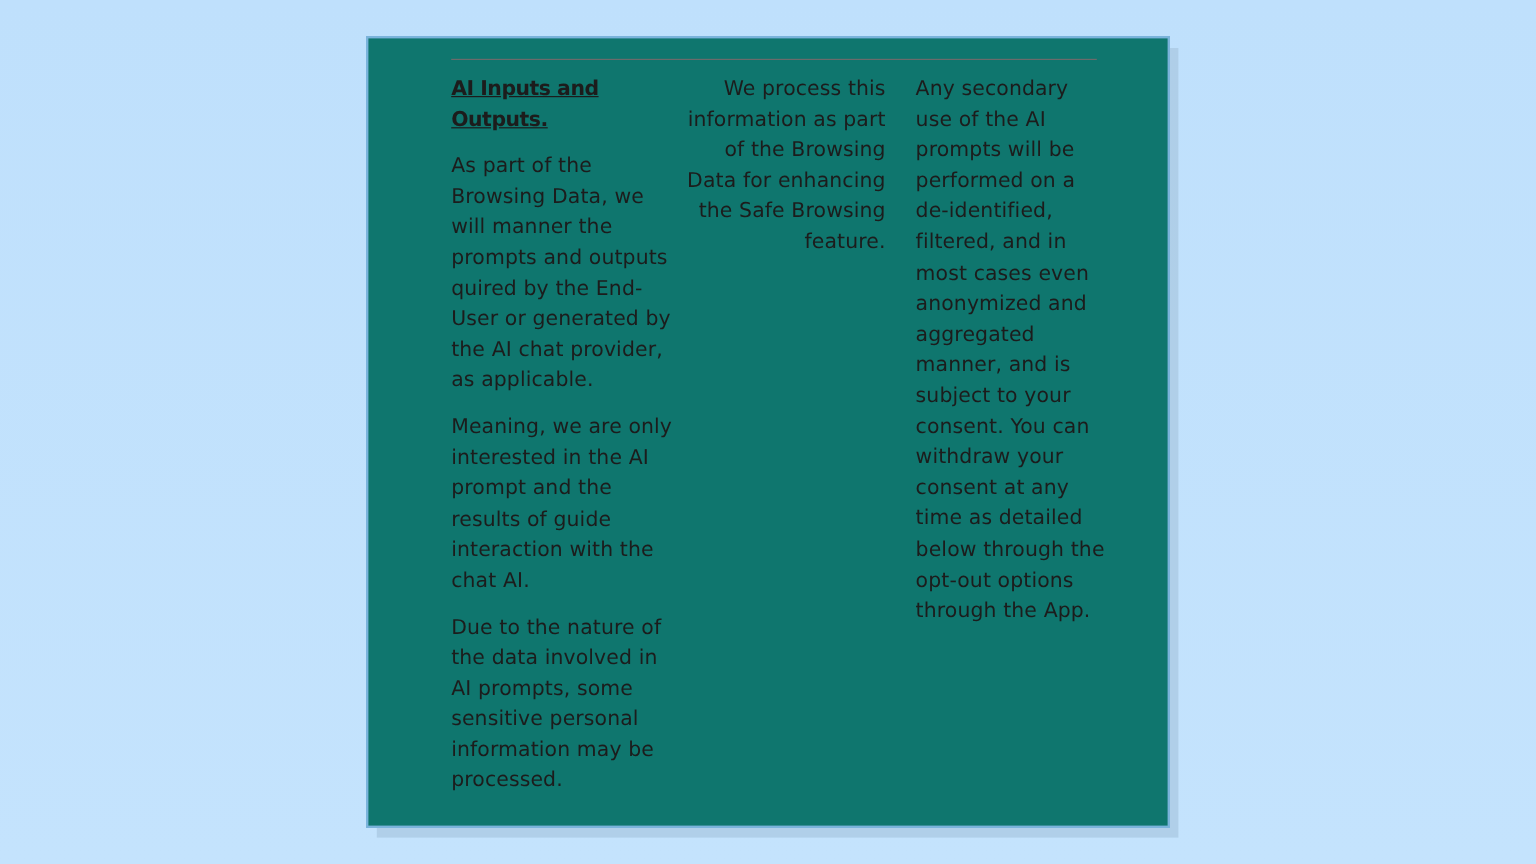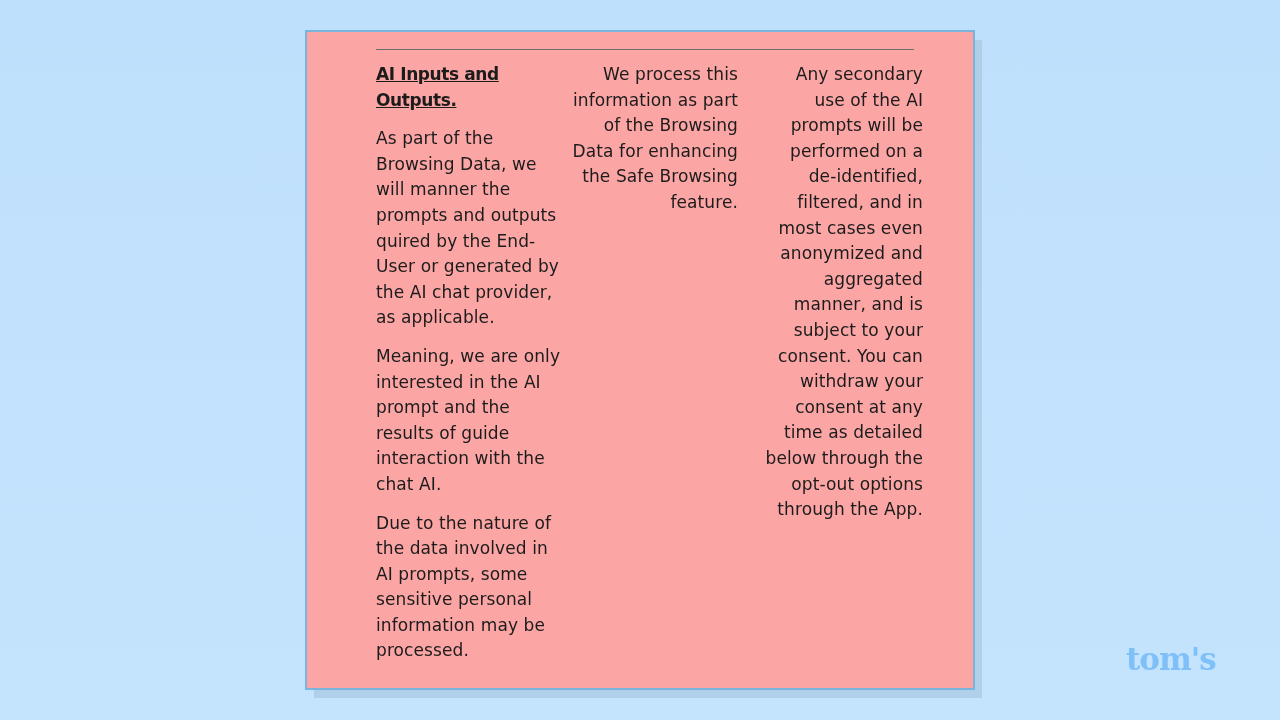--- a/index.html
+++ b/index.html
@@ -7,36 +7,36 @@
     width:1280px; height:720px; overflow:hidden; position:relative;
     background: linear-gradient(180deg, #bfe0fc 0%, #c4e3fd 100%);
     font-family: "DejaVu Sans", sans-serif;
   }
   .card-shadow {
     position:absolute; left:314px; top:40px; width:668px; height:658px;
     background:#a9c8e2; opacity:0.75;
   }
   .card {
     position:absolute; left:305px; top:30px; width:666px; height:656px;
-    background:#fca5a5; border:2px solid #7ab3db; box-sizing:content-box;
+    background:#0f766e; border:2px solid #7ab3db; box-sizing:content-box;
     overflow:hidden;
   }
   .rule {
     position:absolute; left:69px; top:17px; width:538px; height:1px;
     background:#6b6b6b;
   }
   .col {
     position:absolute; top:30px;
     font-size:17px; line-height:25.6px; color:#1c1c1c;
     letter-spacing:0.1px;
   }
   .col p { margin:0 0 13px 0; }
   .col1 { left:69px; width:185px; }
   .col2 { left:261px; width:170px;text-align:right; }
-  .col3 { left:456px; width:160px;text-align:right; }
+  .col3 { left:456px; width:160px; }
   .heading { text-decoration:underline; font-weight:bold; letter-spacing:-0.4px; }
   .logo {
     position:absolute; left:1126px; top:645px; width:130px;
     color:#7ec0f7; font-family:"DejaVu Serif", serif; font-weight:bold;
     font-size:31px; line-height:29px; letter-spacing:-1px;
   }
   .logo .l1 { display:block; }
   .logo .l2 { display:block; padding-left:26px; }
 </style>
 </head>
@@ -56,14 +56,13 @@
   <div class="col col2">
     <p>We process this information as part of the Browsing Data for enhancing the Safe Browsing feature.</p>
   </div>
 
   <div class="col col3">
     <p>Any secondary use of the AI prompts will be performed on a de-identified, filtered, and in most cases even anonymized and aggregated manner, and is subject to your consent. You can withdraw your consent at any time as detailed below through the opt-out options through the App.</p>
   </div>
 </div>
 
 <div class="logo">
-  <span class="l1">tom's</span>
 </div>
 
 </body></html>

